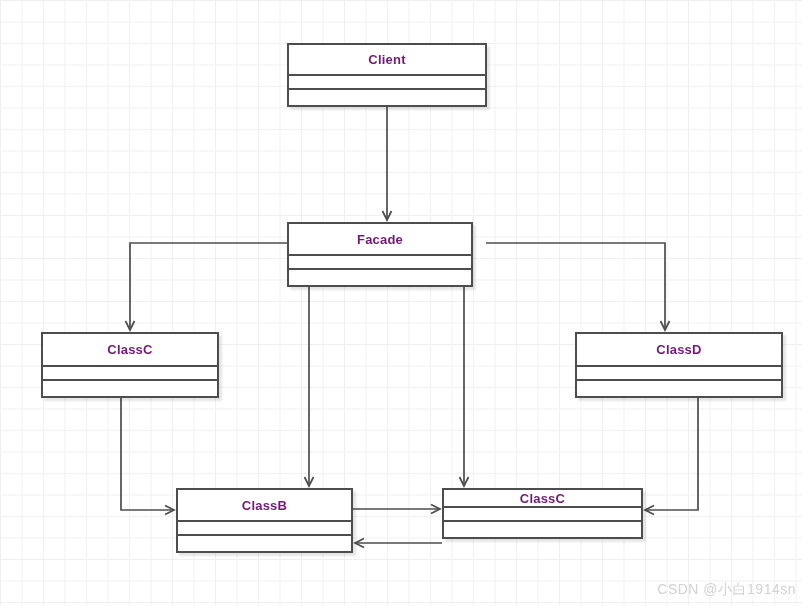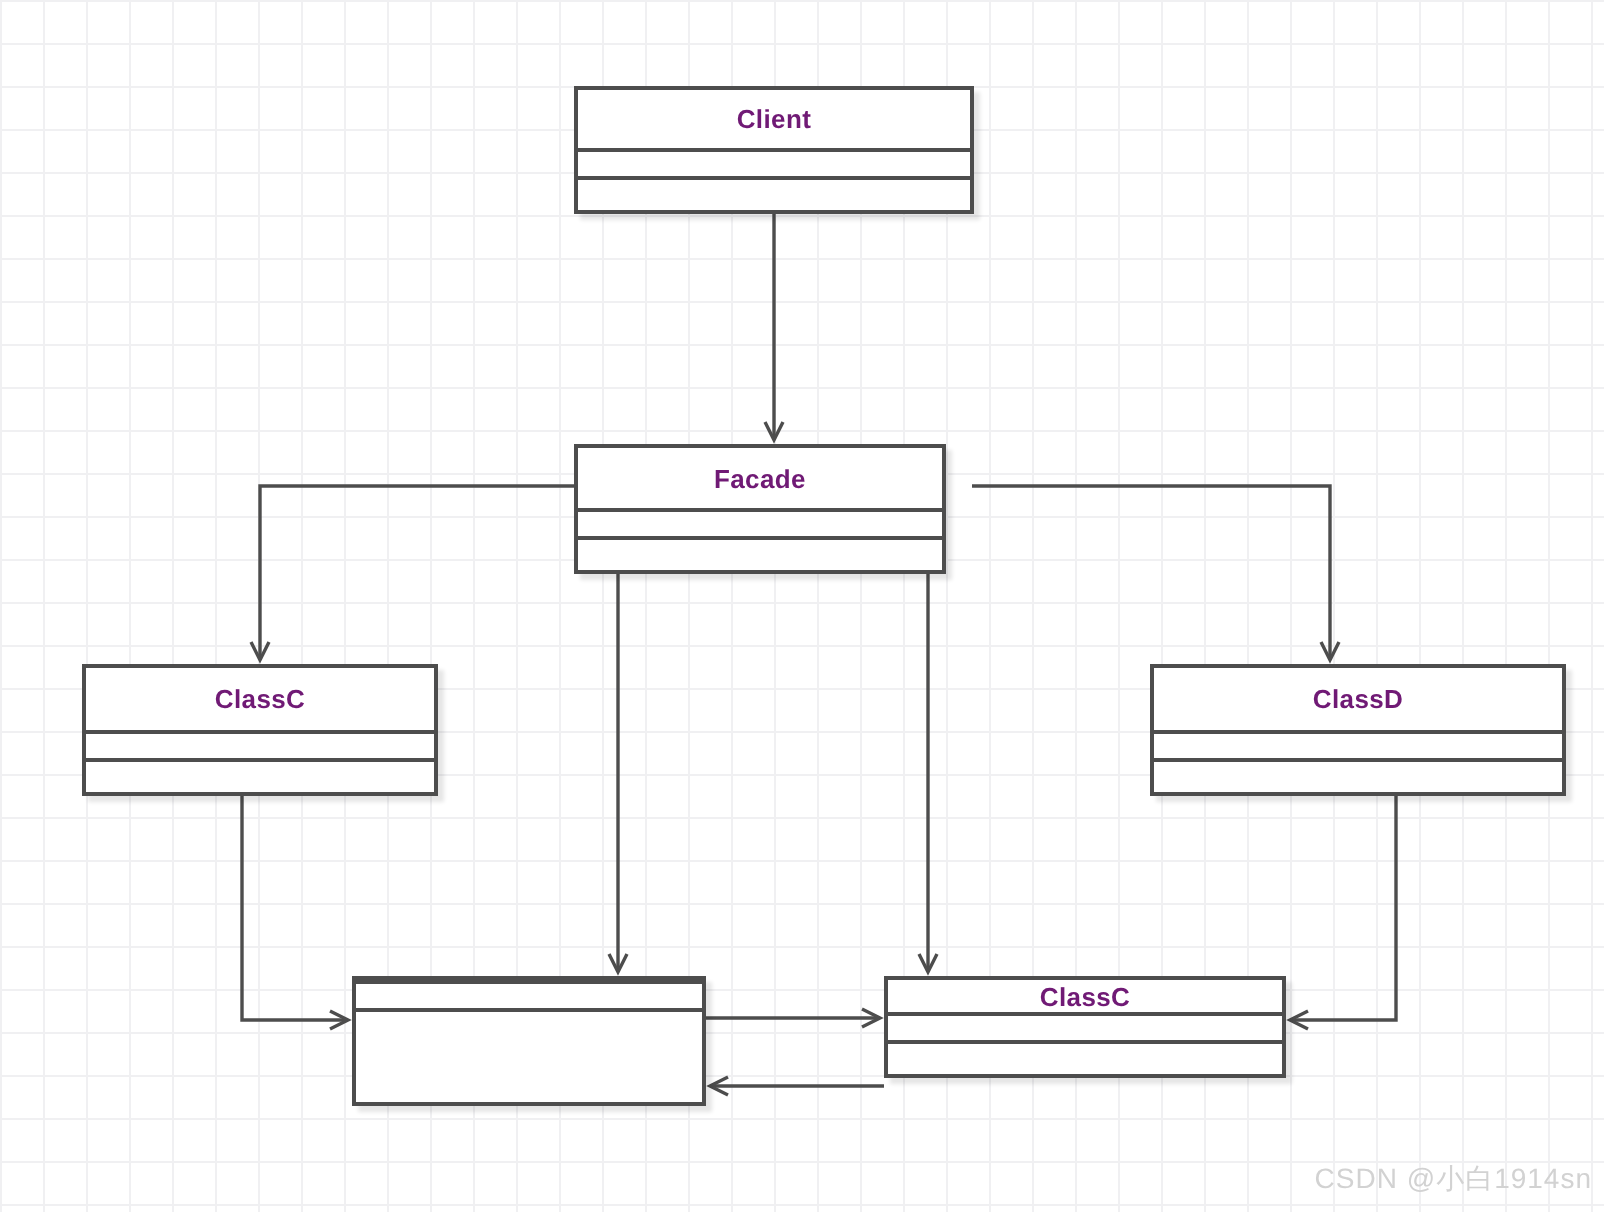--- a/index.html
+++ b/index.html
@@ -107,20 +107,21 @@
     <div class="uml-row-methods"></div>
   </div>
 
   <div class="uml-box" style="left:575px; top:332px; width:208px; height:66px;">
     <div class="uml-title">ClassD</div>
     <div class="uml-row-attrs"></div>
     <div class="uml-row-methods"></div>
   </div>
 
   <div class="uml-box" style="left:176px; top:488px; width:177px; height:65px;">
+    <div class="uml-title">ClassB</div>
     <div class="uml-row-attrs"></div>
     <div class="uml-row-methods"></div>
   </div>
 
   <div class="uml-box" style="left:442px; top:488px; width:201px; height:51px;">
     <div class="uml-title">ClassC</div>
     <div class="uml-row-attrs"></div>
     <div class="uml-row-methods"></div>
   </div>
 

